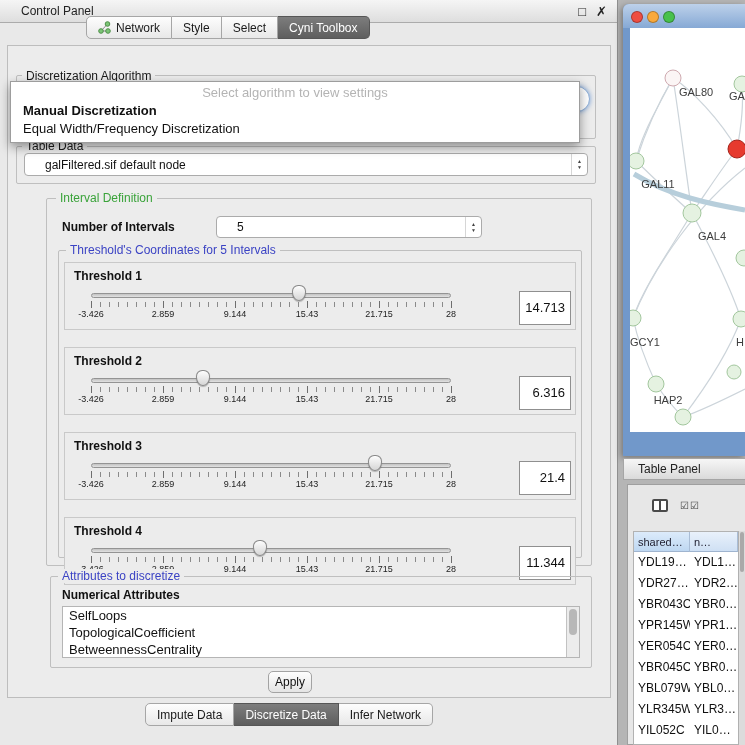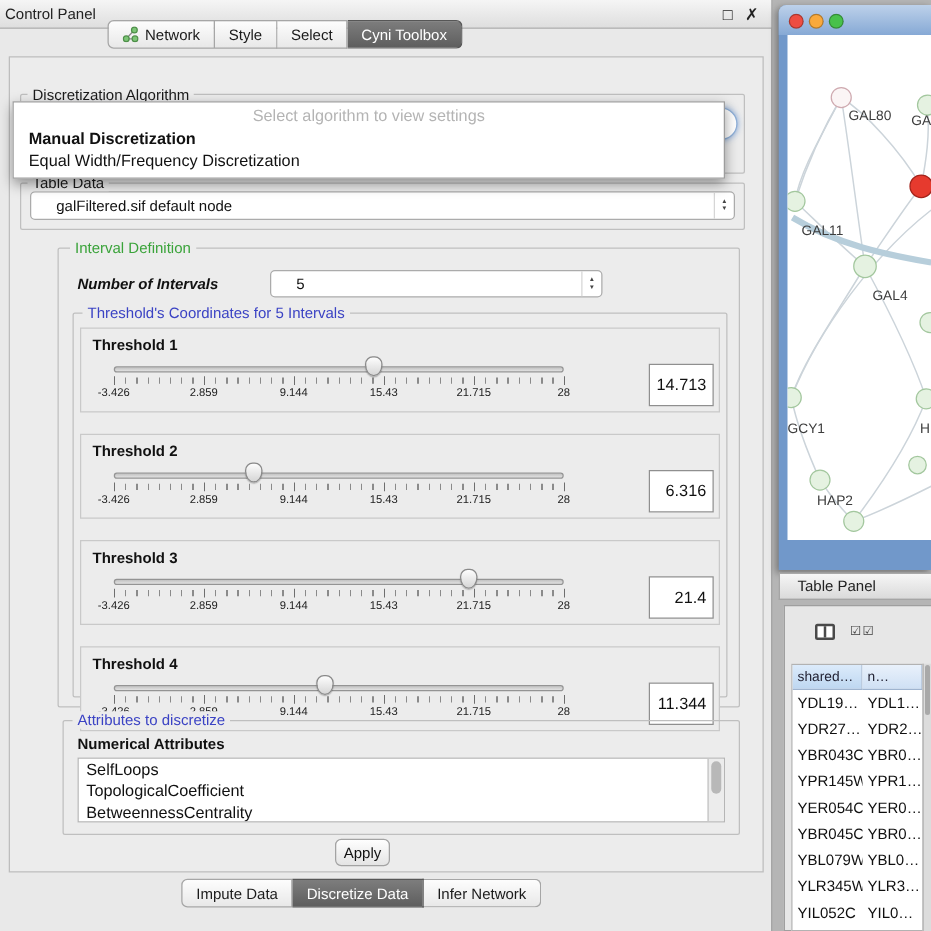--- a/index.html
+++ b/index.html
@@ -3,21 +3,21 @@
 <meta charset="utf-8">
 <style>
 * { margin:0; padding:0; box-sizing:border-box; }
 html,body { font-family:"Liberation Sans", sans-serif; }
 body { background:#bdbdbd; }
 .stage { position:relative; width:745px; height:745px; background:#b5b5b5; overflow:hidden; }
 
 
 .cp { position:absolute; left:0; top:0; width:618px; height:745px; background:#e9e9e9; border-right:1px solid #8f8f8f; }
 .cp-titlebar { position:absolute; left:0; top:0; right:0; height:23px; background:linear-gradient(#f5f5f5,#dedede); border-bottom:1px solid #ababab; display:flex; align-items:center; }
-.cp-title { font-size:12px; color:#222; padding-left:4px; }
+.cp-title { font-size:12px; color:#222; padding-left:21px; }
 .cp-ctrls { position:absolute; right:10px; top:0; height:100%; display:flex; align-items:center; gap:10px; font-size:13px; color:#222; }
 .cp-ctrls span { cursor:default; }
 .tabpane { position:absolute; left:7px; top:45px; width:604px; height:653px; border:1px solid #bdbdbd; background:#ececec; }
 
 
 .seg-bar { position:absolute; display:flex; height:23px; z-index:20; }
 .seg { display:flex; align-items:center; gap:5px; padding:0 11px; background:linear-gradient(#fdfdfd,#e8e8e8); border:1px solid #a6a6a6; border-left:none; font-size:12px; color:#1a1a1a; white-space:nowrap; }
 .seg:first-child { border-left:1px solid #a6a6a6; border-radius:5px 0 0 5px; }
 .seg:last-child { border-radius:0 5px 5px 0; }
 .seg.selected { background:linear-gradient(#7d7d7d,#5e5e5e); color:#fff; border-color:#565656; }
@@ -42,21 +42,21 @@
 
 
 .combo { position:absolute; background:#fff; border:1px solid #ababab; border-radius:4px; font-size:12px; color:#111; display:flex; align-items:center; }
 .combo .val { flex:1; padding-left:20px; white-space:nowrap; overflow:hidden; }
 .stepper { display:flex; flex-direction:column; align-items:center; justify-content:center; width:16px; font-size:5px; line-height:5px; color:#444; border-left:1px solid #d6d6d6; align-self:stretch; gap:1px; }
 #tableCombo { left:24px; top:153px; width:564px; height:23px; }
 #numCombo { left:216px; top:216px; width:266px; height:22px; }
 
 #grpInterval { left:46px; top:198px; width:546px; height:368px; }
 #grpIntervalLabel { left:56px; top:191px; color:#3aa33a; }
-#numLabel { position:absolute; left:62px; top:220px; font-size:12px; font-weight:bold; color:#111;font-style:italic; }
+#numLabel { position:absolute; left:62px; top:220px; font-size:12px; font-weight:bold; color:#111; }
 #grpThresh { left:58px; top:250px; width:524px; height:308px; }
 #grpThreshLabel { left:66px; top:243px; color:#3b43c4; }
 #threshList { position:absolute; left:64px; top:262px; width:512px; }
 
 .thresh-box { position:relative; width:512px; height:68px; border:1px solid #c9c9c9; margin-bottom:17px; background:#ececec; }
 .thresh-label { position:absolute; left:9px; top:6px; font-size:12px; font-weight:bold; color:#111; }
 .slider-track { position:absolute; left:26px; top:30px; width:360px; height:5px; background:linear-gradient(#c2c2c2,#e2e2e2); border:1px solid #949494; border-radius:3px; }
 .slider-thumb { position:absolute; top:22px; width:14px; height:16px; background:linear-gradient(#fdfdfd,#d6d6d6); border:1px solid #8a8a8a; border-radius:7px 7px 8px 8px / 7px 7px 10px 10px; box-shadow:0 1px 1px rgba(0,0,0,.25); z-index:3; }
 .slider-ticks { position:absolute; left:26px; top:39px; width:361px; height:5px; background-image:repeating-linear-gradient(90deg,#8a8a8a 0 1px,transparent 1px 9px); }
 .slider-ticks::before { content:""; position:absolute; left:0; top:-1px; width:100%; height:7px; background-image:repeating-linear-gradient(90deg,#6e6e6e 0 1px,transparent 1px 72px); }

